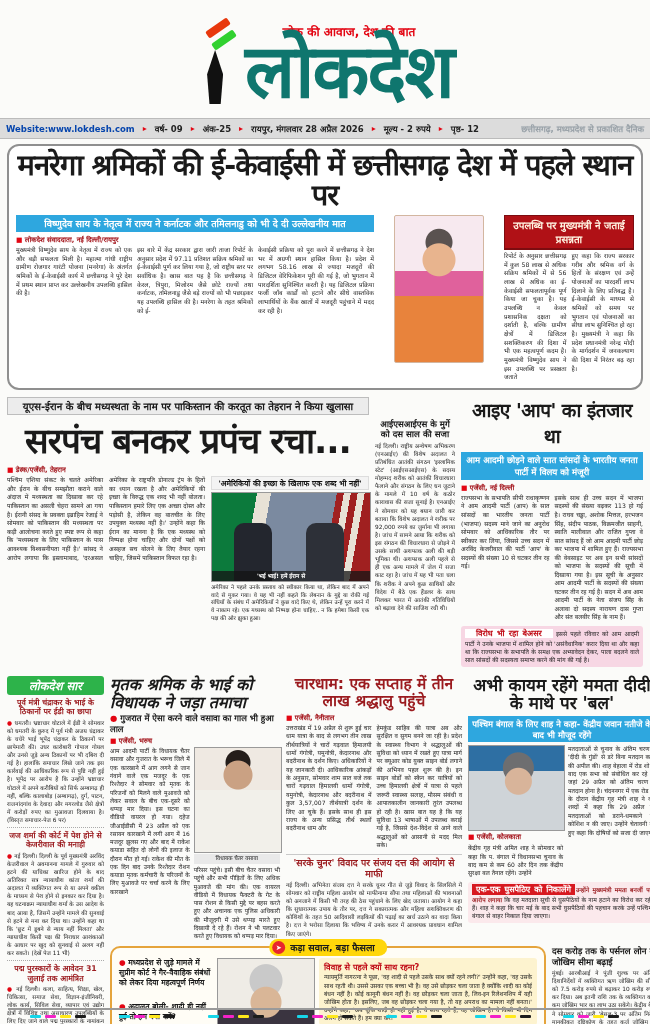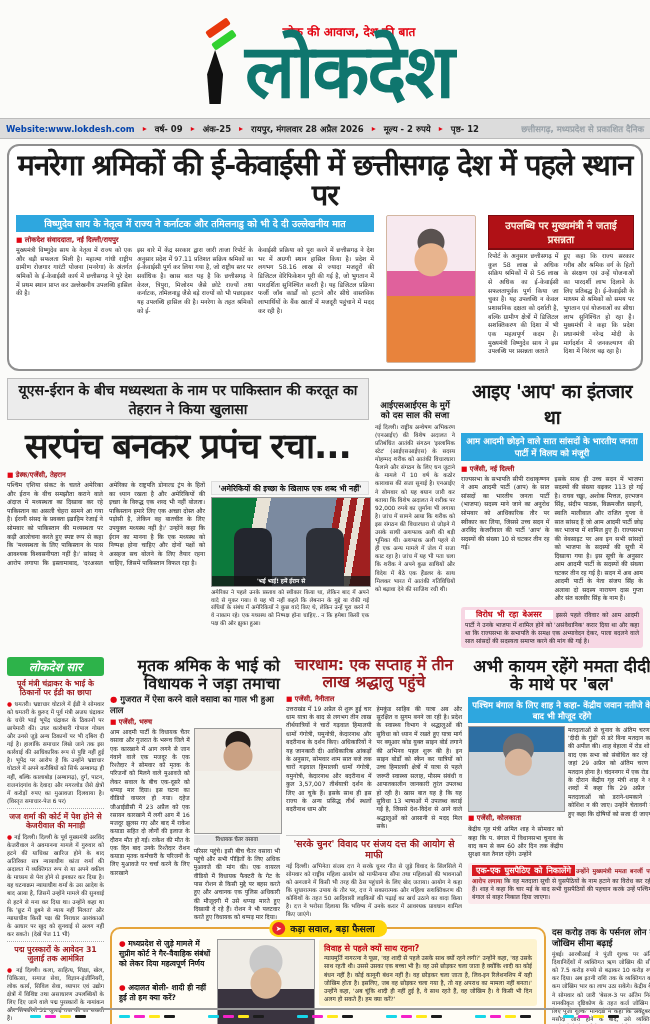--- a/index.html
+++ b/index.html
@@ -20,41 +20,41 @@
   .paper-title{font-size:74px;font-weight:bold;color:#0f766e;line-height:.95;letter-spacing:-2px;}
   .infobar{display:flex;align-items:center;gap:8px;background:#dcdcdc;border-top:1px solid #bbb;border-bottom:1px solid #bbb;
            font-size:8.5px;padding:4px 6px;white-space:nowrap;}
   .infobar .web{color:#0645ad;font-weight:bold;}
   .infobar .arrow{color:#e30613;font-size:8px;}
   .infobar .item{font-weight:bold;color:#222;}
   .infobar .pub{margin-left:auto;font-weight:bold;color:#9aa2a8;text-shadow:0 0 1px #cfd4d8;}
   
   .lead-box{margin:5px 7px 0;border:2px solid #8f8f8f;border-radius:12px;padding:3px 7px 6px;background:#fff;}
   .lead-head{font-size:29px;font-weight:bold;text-align:center;line-height:1.05;margin:1px 0 4px;letter-spacing:-1px;}
-  .lead-row{display:flex;gap:12px;}
+  .lead-row{display:flex;gap:20px;}
   .lead-left{width:358px;}
   .blue-bar{background:#2ea7df;color:#fff;font-weight:bold;font-size:9.5px;text-align:center;padding:2px 3px;margin-bottom:3px;}
   .byline{color:#a3131a;font-weight:bold;font-size:6.8px;margin:2px 0;}
   .byline .sq{color:#e30613;}
   .cols3{display:flex;gap:5px;font-size:6.2px;line-height:1.4;}
   .cols3 div{flex:1;}
   .cm-photo{width:88px;height:146px;border:1px solid #d3b6a0;border-radius:2px;flex:none;
     background:
       radial-gradient(circle at 50% 30%, #e8b48e 0 16px, transparent 17px),
       radial-gradient(circle at 50% 18%, #5a5250 0 13px, transparent 14px),
       linear-gradient(180deg,#f7e9ef 0 38%, #e0619c 38% 55%, #e8833c 55% 100%);}
   .lead-right{flex:1;}
   .ribbon{background:#b01116;color:#fff2e0;font-weight:bold;font-size:10px;text-align:center;padding:2px 4px;
           border:1px solid #7d0c10;box-shadow:0 1px 0 #7d0c10;margin-bottom:3px;}
   .cols2{display:flex;gap:5px;font-size:6.2px;line-height:1.4;}
   .cols2 div{flex:1;}
   
   .row2{display:flex;gap:6px;padding:0 7px;margin-top:7px;}
   .iran{width:362px;}
-  .kicker{background:#ececec;border:1px solid #bdbdbd;font-weight:bold;font-size:14px;text-align:center;padding:1px 2px;}
+  .kicker{background:#ececec;border:1px solid #bdbdbd;font-weight:bold;font-size:10px;text-align:center;padding:1px 2px;}
   .iran h2{font-size:35px;text-align:center;margin:1px 0 2px;letter-spacing:-1px;}
   .iran-flex{display:flex;gap:6px;}
   .iran-text{width:198px;font-size:6.1px;line-height:1.42;column-count:2;column-gap:6px;}
   .iran-side{flex:1;}
   .iran-box-title{font-weight:bold;font-size:7.6px;text-align:center;color:#111;background:#f3f3f3;border:1px solid #ddd;padding:1px;}
   .trump-photo{position:relative;width:100%;height:88px;margin:2px 0;border:1px solid #999;
     background:linear-gradient(100deg,#0c7a3c 0 26%,#e8e2d6 26% 34%,#7b8aa0 34% 72%,#a02020 72% 76%,#e8e2d6 76% 80%,#a02020 80% 84%,#e8e2d6 84% 88%,#a02020 88% 100%);}
   .trump-photo::before,.trump-photo::after{content:"";position:absolute;bottom:0;width:38px;height:58px;background:#23262e;border-radius:10px 10px 0 0;}
   .trump-photo::before{left:22px;}
   .trump-photo::after{right:26px;background:#2d3038;}
@@ -74,21 +74,21 @@
   .bottom{display:flex;gap:6px;padding:0 7px;margin-top:9px;}
   .saar{width:97px;flex:none;}
   .saar-head{background:#2db34a;color:#fff;font-weight:bold;font-style:italic;text-align:center;font-size:11.5px;padding:2px;border-radius:3px;}
   .saar-item{border-bottom:1px dotted #aaa;padding:3px 0;}
   .saar-title{color:#9b1b1f;font-weight:bold;font-size:7.8px;text-align:center;line-height:1.2;margin-bottom:2px;}
   .saar-text{font-size:5.8px;line-height:1.4;}
   .dot{color:#e30613;}
   .mid-right{flex:1;display:flex;flex-direction:column;}
   .rowD{display:flex;gap:6px;}
   .mla{width:170px;}
-  .mla h2{font-size:16px;text-align:right;margin:0 0 2px;line-height:1.1;}
+  .mla h2{font-size:16px;text-align:left;margin:0 0 2px;line-height:1.1;font-style:italic;}
   .mla-bullet{font-weight:bold;font-size:8.4px;line-height:1.25;margin:2px 0;}
   .mla-flex{display:flex;gap:4px;font-size:5.9px;line-height:1.4;}
   .mla-c1{width:48%;}
   .mla-c2{width:52%;}
   .mla-photo{width:100%;height:104px;border:1px solid #999;
     background:radial-gradient(circle at 50% 26%, #caa183 0 14px, transparent 15px),
                radial-gradient(circle at 50% 14%, #241d1a 0 12px, transparent 13px),
                linear-gradient(180deg,#efe9e2 0 40%, #f2f0ea 40% 100%);}
   .caption{background:#e9e9e9;font-size:5.6px;text-align:center;padding:1px;margin:1px 0 2px;}
   .chardham{width:176px;}

